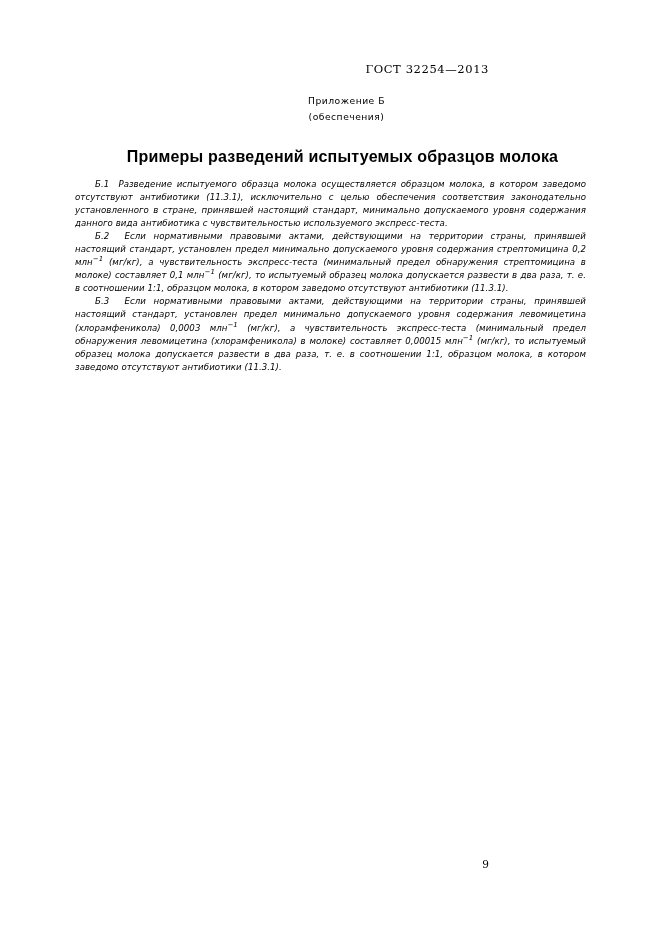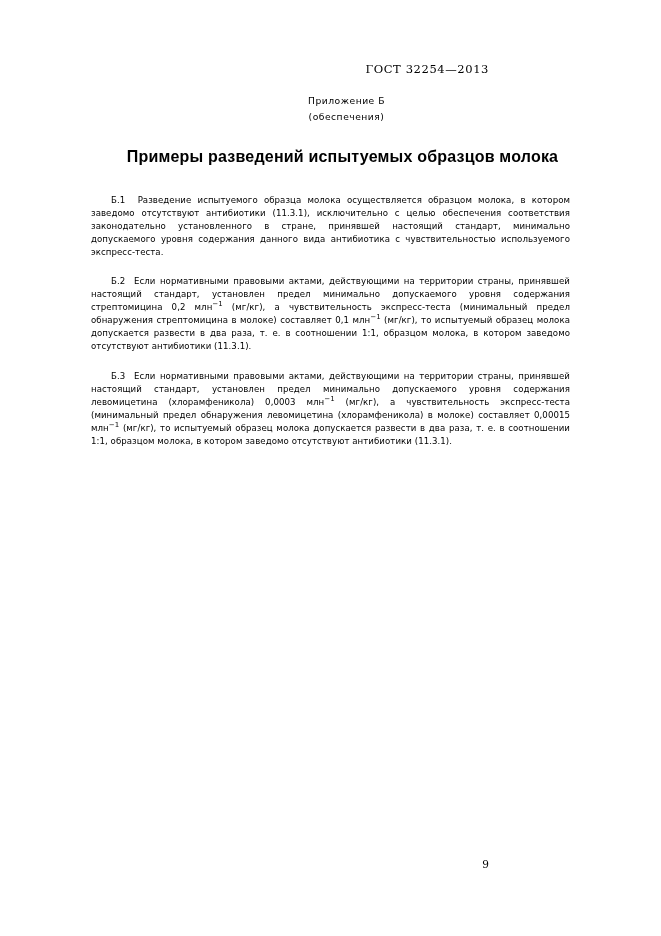--- a/index.html
+++ b/index.html
@@ -57,22 +57,23 @@
   .body-text {
     position: absolute;
     top: 178px;
     left: 75px;
     width: 511px;
   }
   .para {
     font-size: 8.6px;
     line-height: 13.05px;
     text-align: justify;
-    margin: 16px;
+    margin: 0;
     letter-spacing: 0.06px;
+    font-style: italic;
   }
   .para .indent {
     display: inline-block;
     width: 20px;
   }
   sup {
     font-size: 7px;
     vertical-align: super;
     line-height: 0;
   }

